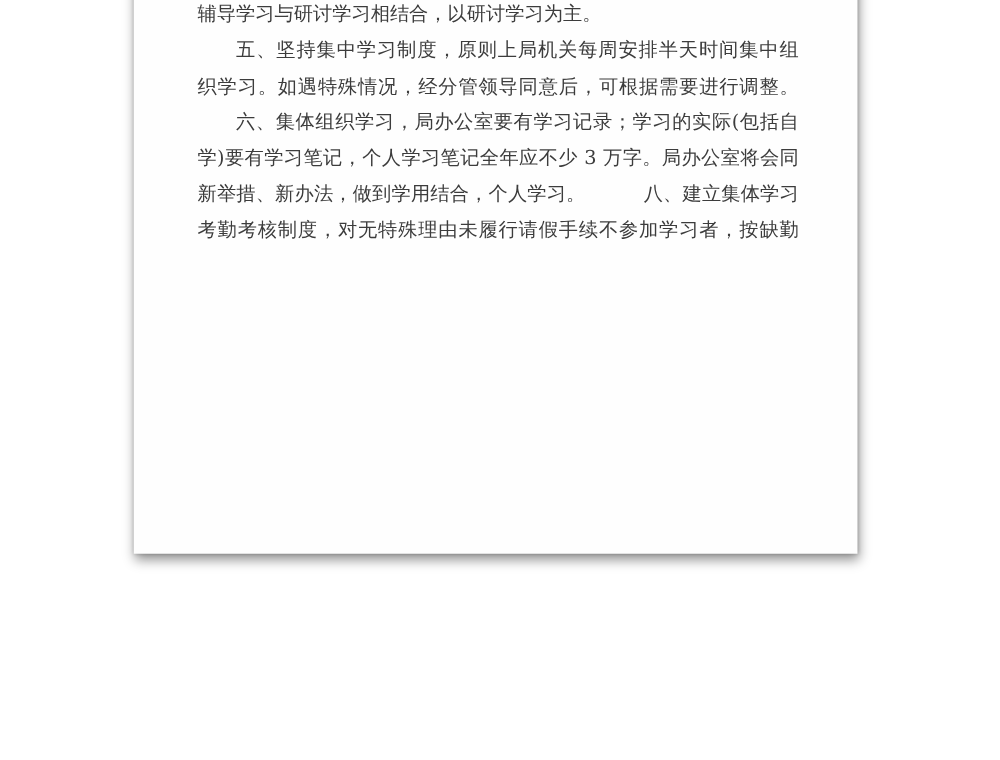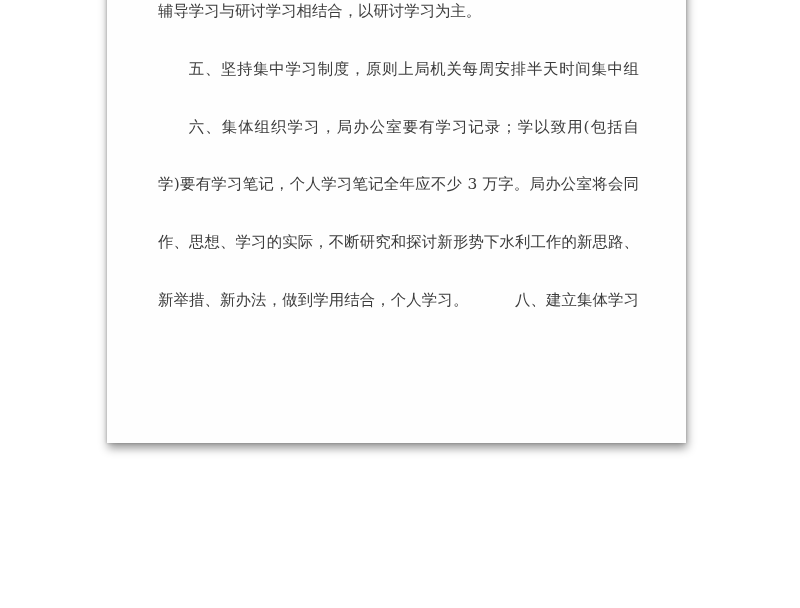--- a/index.html
+++ b/index.html
@@ -42,34 +42,34 @@
     line-height: 28.8px;
     font-size: 15.4px;
     letter-spacing: 0;
     text-align: left;
     overflow: visible;
   }
   .line.spread {
     text-align: justify;
     text-align-last: justify;
     text-justify: inter-character;
-    margin-top: 29px;
   }
   .line.indent {
     width: 450.2px;
     margin-left: 30.8px;
   }
 </style>
 </head>
 <body style="background: rgb(255, 255, 255);">
 
 <div id="viewport">
   <div id="paper" style="background: rgb(254, 254, 254);">
     <div id="text-block" style="color: rgb(60, 60, 60);">
         <div class="line">辅导学习与研讨学习相结合，以研讨学习为主。</div>
         <div class="line indent spread">五、坚持集中学习制度，原则上局机关每周安排半天时间集中组</div>
-        <div class="line indent spread">六、集体组织学习，局办公室要有学习记录；学以致用(包括自</div>
+        <div class="line spread">织学习。如遇特殊情况，经分管领导同意后，可根据需要进行调整。</div>
+        <div class="line indent spread">六、集体组织学习，局办公室要有学习记录；学习的实际(包括自</div>
         <div class="line spread">学)要有学习笔记，个人学习笔记全年应不少 3 万字。局办公室将会同</div>
-        <div class="line spread">作、思想、学习的实际，不断研究和探讨新形势下水利工作的新思路、</div>
         <div class="line spread">新举措、新办法，做到学用结合，个人学习。　　　八、建立集体学习</div>
+        <div class="line spread">考勤考核制度，对无特殊理由未履行请假手续不参加学习者，按缺勤</div>
       </div>
   </div>
 </div>
 
 </body></html>

